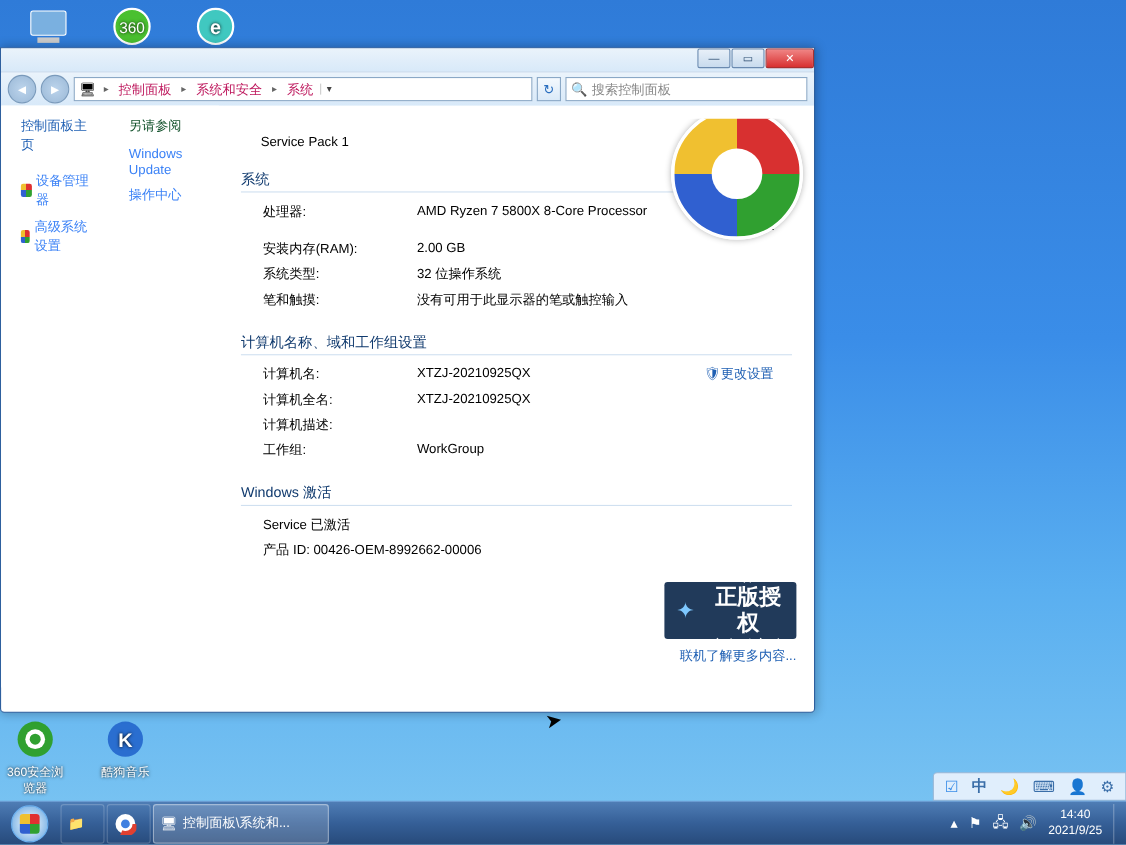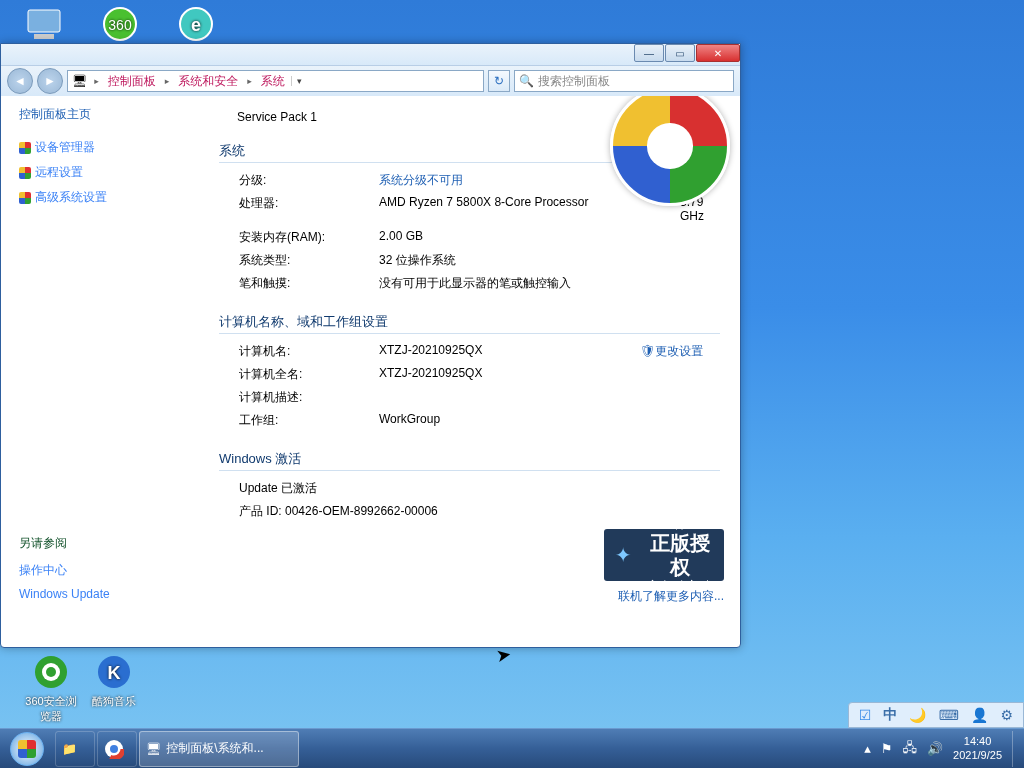--- a/index.html
+++ b/index.html
@@ -14,29 +14,29 @@
 .navbtn { width:26px; height:26px; border-radius:50%; background:radial-gradient(#bcd4ec,#9ab8d6); border:1px solid #7a9abb; display:flex;align-items:center;justify-content:center;color:#fff;font-size:12px;}
 .addrbox { flex:1; height:22px; border:1px solid #8aa8c6; background:#fff; display:flex; align-items:center; font-size:12px; padding:0 4px; gap:4px;}
 .addrbox .seg { color:#be185d; padding:0 2px; }
 .addrbox .arrow { color:#666; font-size:9px; padding:0 3px;}
 .addrdrop{width:16px;text-align:center;color:#444;font-size:9px;border-left:1px solid #ccc;}
 .refreshbtn{width:22px;height:22px;border:1px solid #8aa8c6;background:linear-gradient(#f4f9fe,#dbeaf8);display:flex;align-items:center;justify-content:center;color:#2a6ebf;font-size:12px;}
 .searchbox { width:220px; height:22px; border:1px solid #8aa8c6; background:#fff; padding:0 4px; font-size:12px; color:#888; display:flex;align-items:center;gap:4px;}
 .menubar { height:22px; background:linear-gradient(#f0f6fb,#e3eef8); border-bottom:1px solid #c4d7ea; font-size:12px; display:flex; align-items:center; padding:0 4px; gap:2px;}
 .menubar span{ padding:2px 6px; }
 .body { display:flex; height: calc(100% - 74px); }
-.sidebar { width:198px; background:#fff; padding:10px 0; font-size:12px; display:flex; flex-direction:column;}
+.sidebar { width:198px; background:#fff; padding:10px 0; font-size:12px; display:flex; flex-direction:row;}
 .sidebar .top{padding:0 18px;}
 .sidebar .homelink{ color:#1e5fb3; margin-bottom:12px; display:block;}
 .sidebar .link { color:#3b82f6; padding:4px 0 4px 0; display:flex;align-items:center;gap:4px;}
 .sidebar .link.shield::before{content:"";width:12px;height:12px;background:conic-gradient(#e03030 0 25%,#30a030 0 50%,#3060d0 0 75%,#f0c030 0);border-radius:2px;display:inline-block;}
 .sidebar .spacer{flex:1;}
 .sidebar .bottom{padding:0 18px 10px;}
 .sidebar .also{color:#14532d;margin-bottom:6px;}
-.main { flex:1; padding:10px 20px; font-size:12px; color:#000; overflow:hidden; position:relative;}
+.main { flex:1; padding:10px 20px; font-size:12px; color:#000; overflow:hidden; position:relative;margin-top:12px;}
 .logo { position:absolute; right:10px; top:-10px; width:120px; height:120px; background: conic-gradient(from 0deg, #d83030 0 90deg, #30a030 90deg 180deg, #3060d0 180deg 270deg, #f0c030 270deg 360deg); border-radius:50%; border:3px solid #fff; box-shadow:0 0 6px rgba(0,0,0,.3);}
 .logo::after{content:"";position:absolute;inset:30%;background:#fff;border-radius:50%;}
 .sp { margin-left:18px; margin-top:4px;}
 .section-h { color:#103a6e; font-size:13px; margin:18px 0 6px; border-bottom:1px solid #d0e0f0; padding-bottom:2px;}
 .row { display:flex; padding:3px 0 3px 20px; }
 .row .k { width:140px; }
 .row .v { flex:1; }
 .linkc { color:#1e5fb3; }
 .farright{margin-left:auto;width:40px;text-align:left;}
 .genuine { position:absolute; right:16px; bottom:44px; width:120px; height:52px; background:#213a5a; color:#fff; font-size:11px; border-radius:3px; padding:4px 6px; display:flex; align-items:center; gap:6px;}
@@ -71,21 +71,21 @@
       <text x="20" y="26" text-anchor="middle" fill="#fff" font-size="14">360</text>
     </svg>
   </div>
 <div class="desktop-icon" style="left:168px;top:4px">
     <svg class="ico" viewBox="0 0 40 40">
       <circle cx="20" cy="20" r="16" fill="#40c8c0" stroke="#fff" stroke-width="2"></circle>
       <text x="20" y="27" text-anchor="middle" fill="#fff" font-size="18" font-weight="bold">e</text>
     </svg>
   </div>
 
-<div class="desktop-icon" style="left:23px;top:652px">
+<div class="desktop-icon" style="left:4px;top:652px">
  <svg class="ico" viewBox="0 0 40 40">
       <circle cx="20" cy="20" r="16" fill="#30a030"></circle>
       <circle cx="20" cy="20" r="9" fill="#fff"></circle>
       <circle cx="20" cy="20" r="5" fill="#30a030"></circle>
     </svg>
  <span>360安全浏览器</span>
 </div>
 <div class="desktop-icon" style="left:86px;top:652px">
  <svg class="ico" viewBox="0 0 40 40">
       <circle cx="20" cy="20" r="16" fill="#2a6ed0"></circle>
@@ -120,47 +120,40 @@
    </div>
  </div>
  <div class="body">
    <div class="sidebar">
      <div class="top">
        <a class="homelink">控制面板主页</a>
        <div class="link shield">
             <span>设备管理器</span>
           </div>
        <div class="link shield">
-            <span>远程设置</span>
-          </div>
-       <div class="link shield">
             <span>高级系统设置</span>
           </div>
      </div>
      <div class="spacer"></div>
      <div class="bottom">
        <div class="also">另请参阅</div>
        <div class="link">
+            <span>Windows Update</span>
+          </div>
+       <div class="link">
             <span>操作中心</span>
-          </div>
-       <div class="link">
-            <span>Windows Update</span>
           </div>
      </div>
    </div>
    <div class="main">
      <div class="logo"></div>
      <div class="sp">Service Pack 1</div>
 
      <div class="section-h">系统</div>
      <div class="row">
-          <div class="k">分级:</div>
-          <div class="v linkc">系统分级不可用</div>
-        </div>
-     <div class="row">
           <div class="k">处理器:</div>
           <div class="v">AMD Ryzen 7 5800X 8-Core Processor</div>
           <div class="farright">3.79 GHz</div>
         </div>
      <div class="row">
           <div class="k">安装内存(RAM):</div>
           <div class="v">2.00 GB</div>
         </div>
      <div class="row">
           <div class="k">系统类型:</div>
@@ -185,21 +178,21 @@
           <div class="k">计算机描述:</div>
           <div class="v"></div>
         </div>
      <div class="row">
           <div class="k">工作组:</div>
           <div class="v">WorkGroup</div>
         </div>
 
      <div class="section-h">Windows 激活</div>
      <div class="row">
-          <div class="v">Update 已激活</div>
+          <div class="v">Service 已激活</div>
         </div>
      <div class="row">
           <div class="v"><span>产品 ID:</span> <span>00426-OEM-8992662-00006</span></div>
         </div>
 
      <div class="genuine">
        <div class="star">✦</div>
        <div class="mainlogo-text">
          <div>使用 微软 软件</div>
          <div class="gen-big">正版授权</div>

